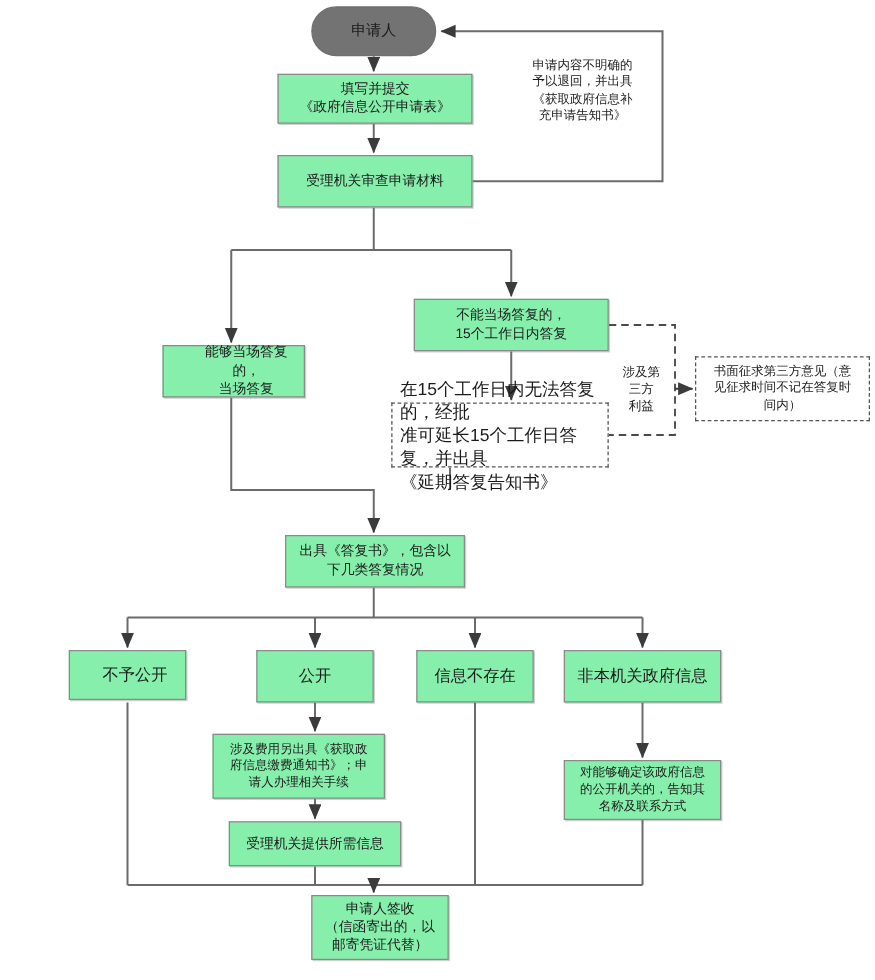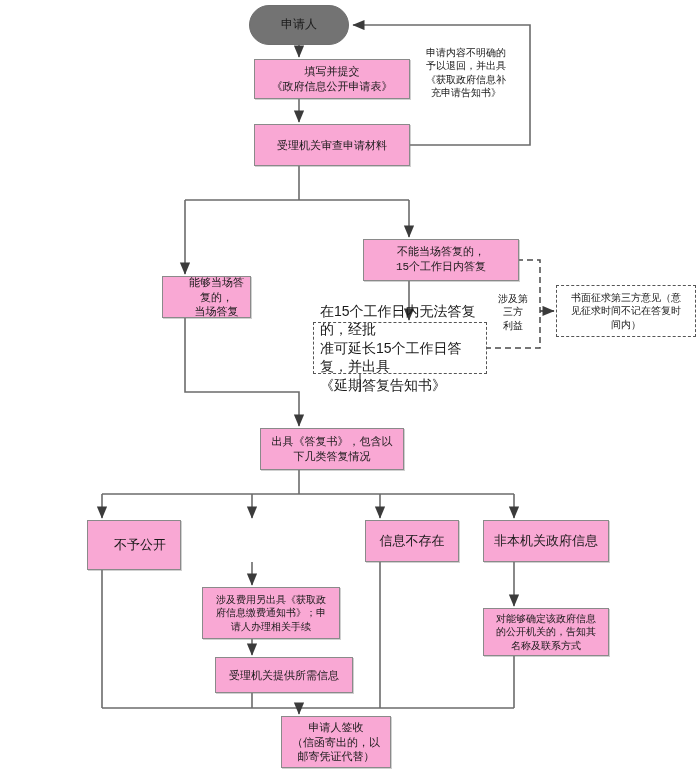--- a/index.html
+++ b/index.html
@@ -31,24 +31,23 @@
     display: flex;
     align-items: center;
     justify-content: center;
     text-align: center;
     color: #1a1a1a;
     line-height: 1.32;
     white-space: pre-line;
     padding: 2px 4px;
   }
   .node.solid {
-    background: #f9a8d4;
+    background: #86efac;
     border: 1px solid #8a8a8a;
     box-shadow: 1px 1px 0 rgba(120,120,120,0.35);
-    margin-left: 32px;
   }
   .node.terminal {
     background: #737373;
     border: 1px solid #6f6f6f;
     border-radius: 22px;
   }
   .node.dashed {
     background: #ffffff;
     border: 1px dashed #555555;
     text-align: center;
@@ -122,39 +121,40 @@
     </g>
   </svg>
 
   <div class="node terminal" style="left:249px; top:5px; width:100px; height:40px; font-size:12px;">申请人</div>
 
   <div class="node solid" style="left:222px; top:59px; width:156px; height:40px; font-size:11px;">填写并提交
 《政府信息公开申请表》</div>
 
   <div class="node solid" style="left:222px; top:124px; width:156px; height:42px; font-size:11px;">受理机关审查申请材料</div>
 
-  <div class="node solid" style="left:130px; top:276px; width:89px; height:42px; font-size:11px;padding-left:24px;">能够当场答复的，
+  <div class="node solid" style="left:130px; top:276px; width:114px; height:42px; font-size:11px;padding-left:24px;">能够当场答复的，
 当场答复</div>
 
-  <div class="node solid" style="left:331px; top:239px; width:156px; height:42px; font-size:11px;font-family:Liberation Mono, monospace;">不能当场答复的，
+  <div class="node solid" style="left:331px; top:239px; width:156px; height:42px; font-size:11px;">不能当场答复的，
 15个工作日内答复</div>
 
   <div class="node dashed" style="left:313px; top:322px; width:174px; height:52px; font-size:14px; justify-content:flex-start; text-align:left; padding-left:6px;">在15个工作日内无法答复的，经批
 准可延长15个工作日答复，并出具
 《延期答复告知书》</div>
 
   <div class="node dashed" style="left:556px; top:285px; width:140px; height:52px; font-size:10px;">书面征求第三方意见（意
 见征求时间不记在答复时
 间内）</div>
 
   <div class="node solid" style="left:228px; top:428px; width:144px; height:42px; font-size:11px;">出具《答复书》，包含以
 下几类答复情况</div>
 
-  <div class="node solid" style="left:55px; top:520px; width:94px; height:50px; font-size:13px;padding-left:16px;">不予公开</div>
+  <div class="node solid" style="left:55px; top:520px; width:94px; height:40px; font-size:13px;padding-left:16px;">不予公开</div>
 
+  <div class="node solid" style="left:205px; top:520px; width:94px; height:42px; font-size:13px;">公开</div>
 
   <div class="node solid" style="left:333px; top:520px; width:94px; height:42px; font-size:13px;text-align:center;">信息不存在</div>
 
   <div class="node solid" style="left:451px; top:520px; width:126px; height:42px; font-size:13px;">非本机关政府信息</div>
 
   <div class="node solid" style="left:170px; top:587px; width:138px; height:52px; font-size:10px;">涉及费用另出具《获取政
 府信息缴费通知书》；申
 请人办理相关手续</div>
 
   <div class="node solid" style="left:183px; top:657px; width:138px; height:36px; font-size:11px;">受理机关提供所需信息</div>

